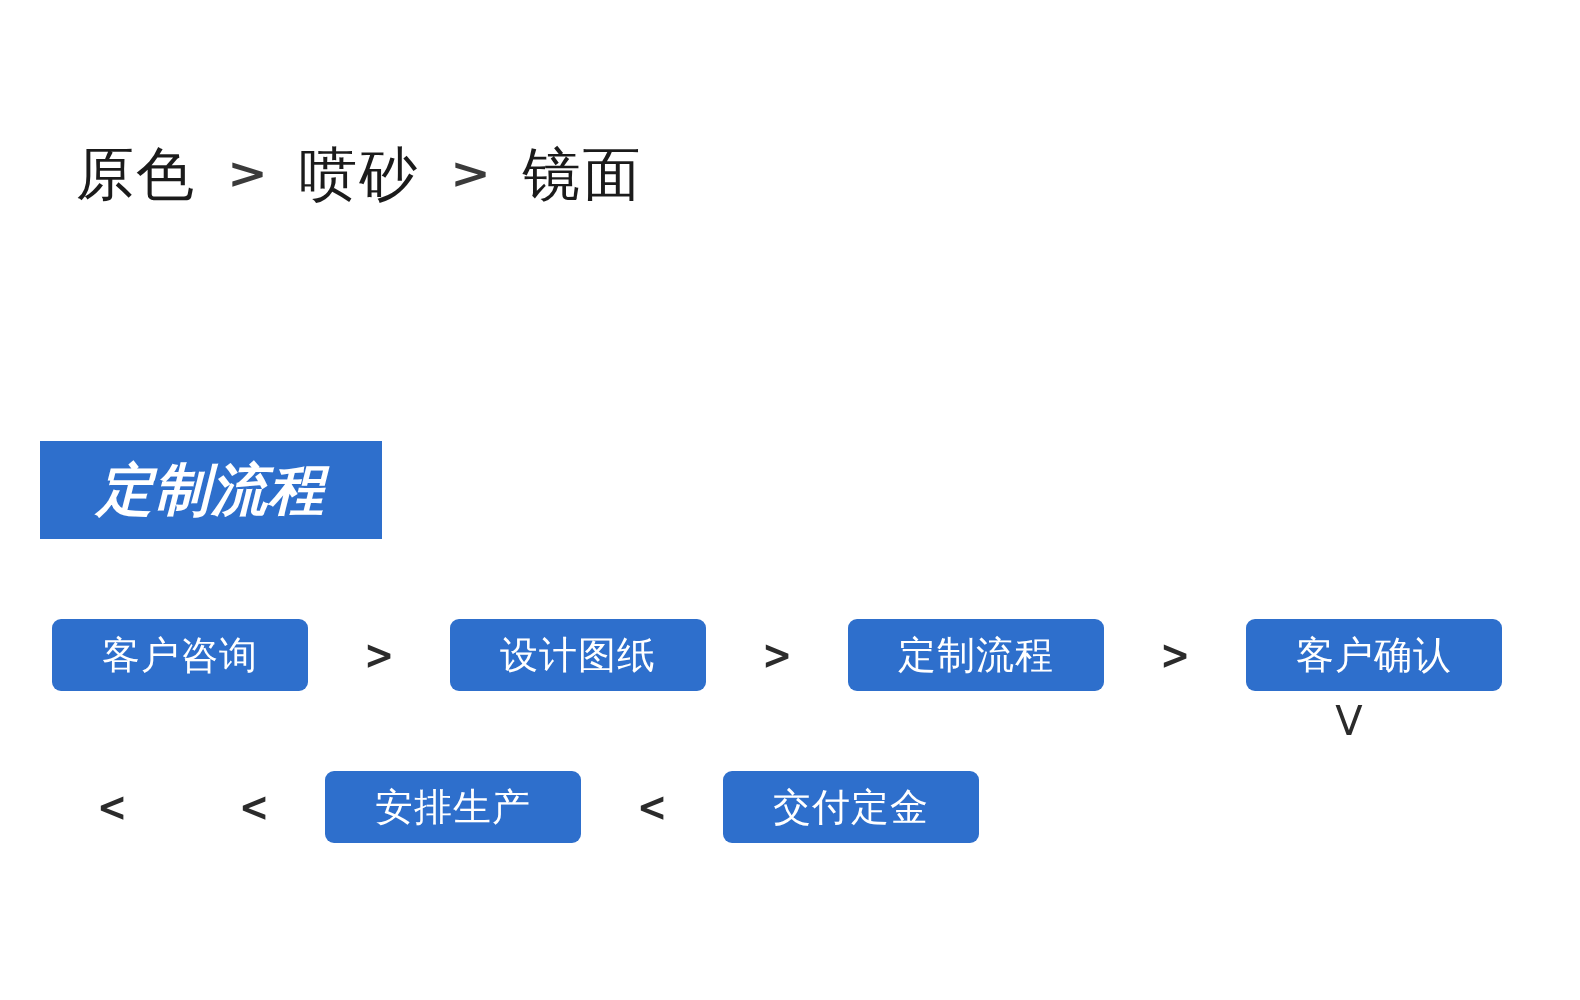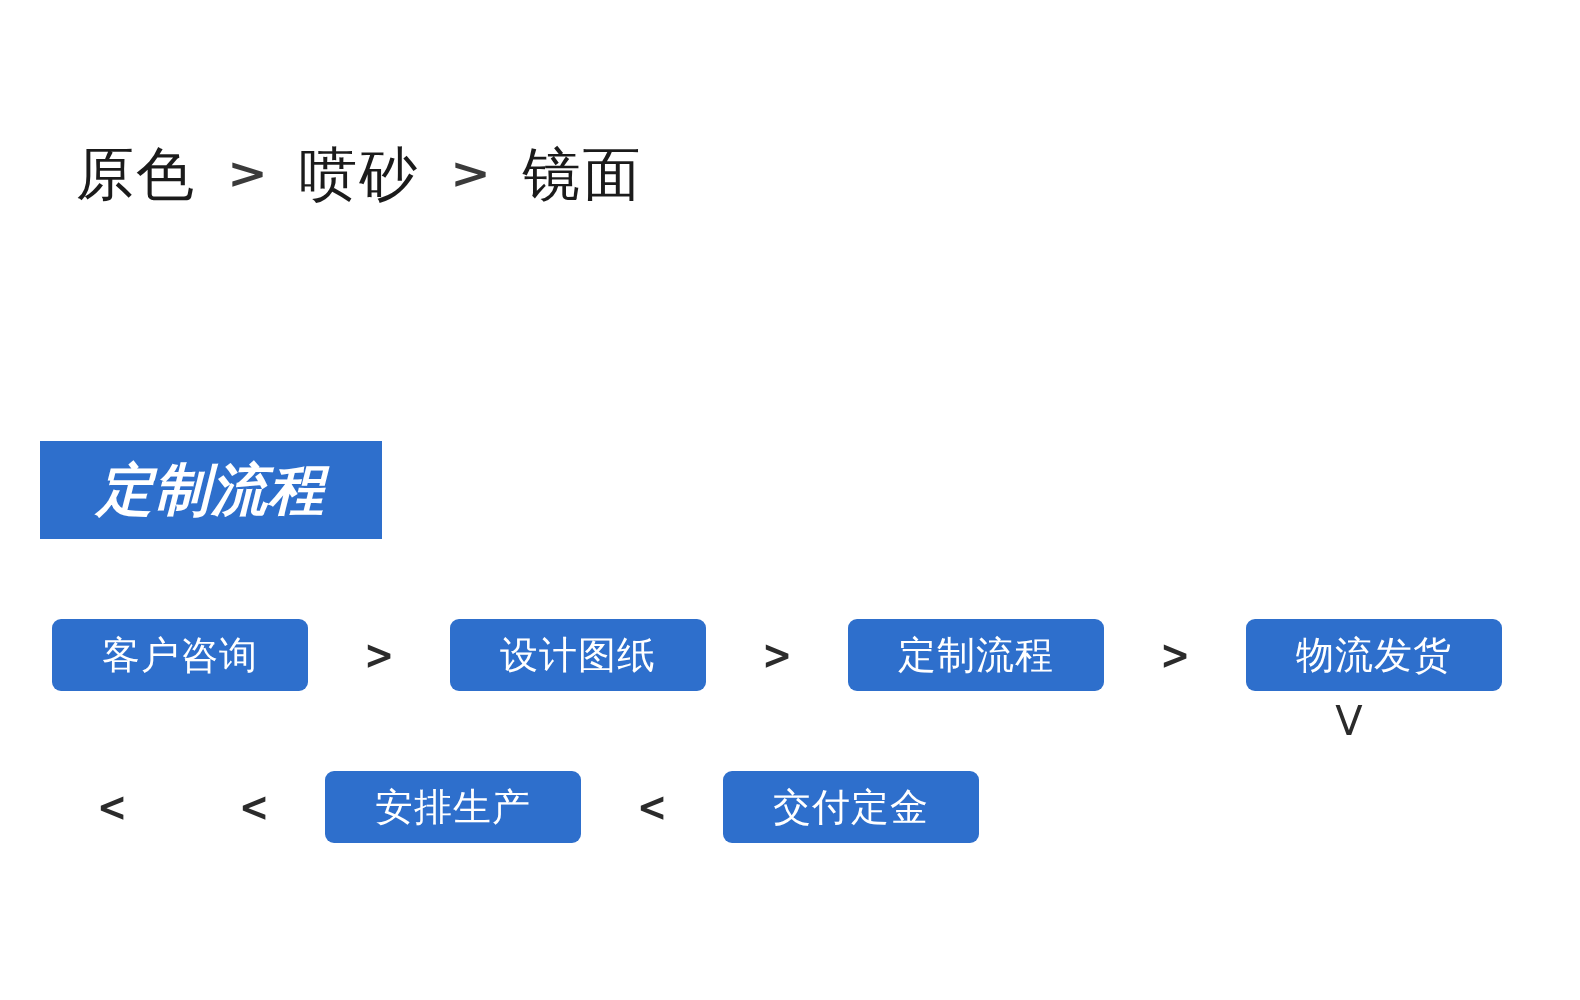--- a/index.html
+++ b/index.html
@@ -157,21 +157,21 @@
     <div class="flow-arrow">&gt;</div>
     <div class="flow-box">
       <span class="flow-box-text">设计图纸</span>
     </div>
     <div class="flow-arrow">&gt;</div>
     <div class="flow-box">
       <span class="flow-box-text">定制流程</span>
     </div>
     <div class="flow-arrow">&gt;</div>
     <div class="flow-box">
-      <span class="flow-box-text">物流发货</span>
+      <span class="flow-box-text">客户确认</span>
     </div>
   </div>
 
   <div class="flow-down-arrow">V</div>
 
   <div class="flow-row flow-row-2">
     <div class="flow-arrow">&lt;</div>
     <div class="flow-arrow">&lt;</div>
     <div class="flow-box">
       <span class="flow-box-text">安排生产</span>

